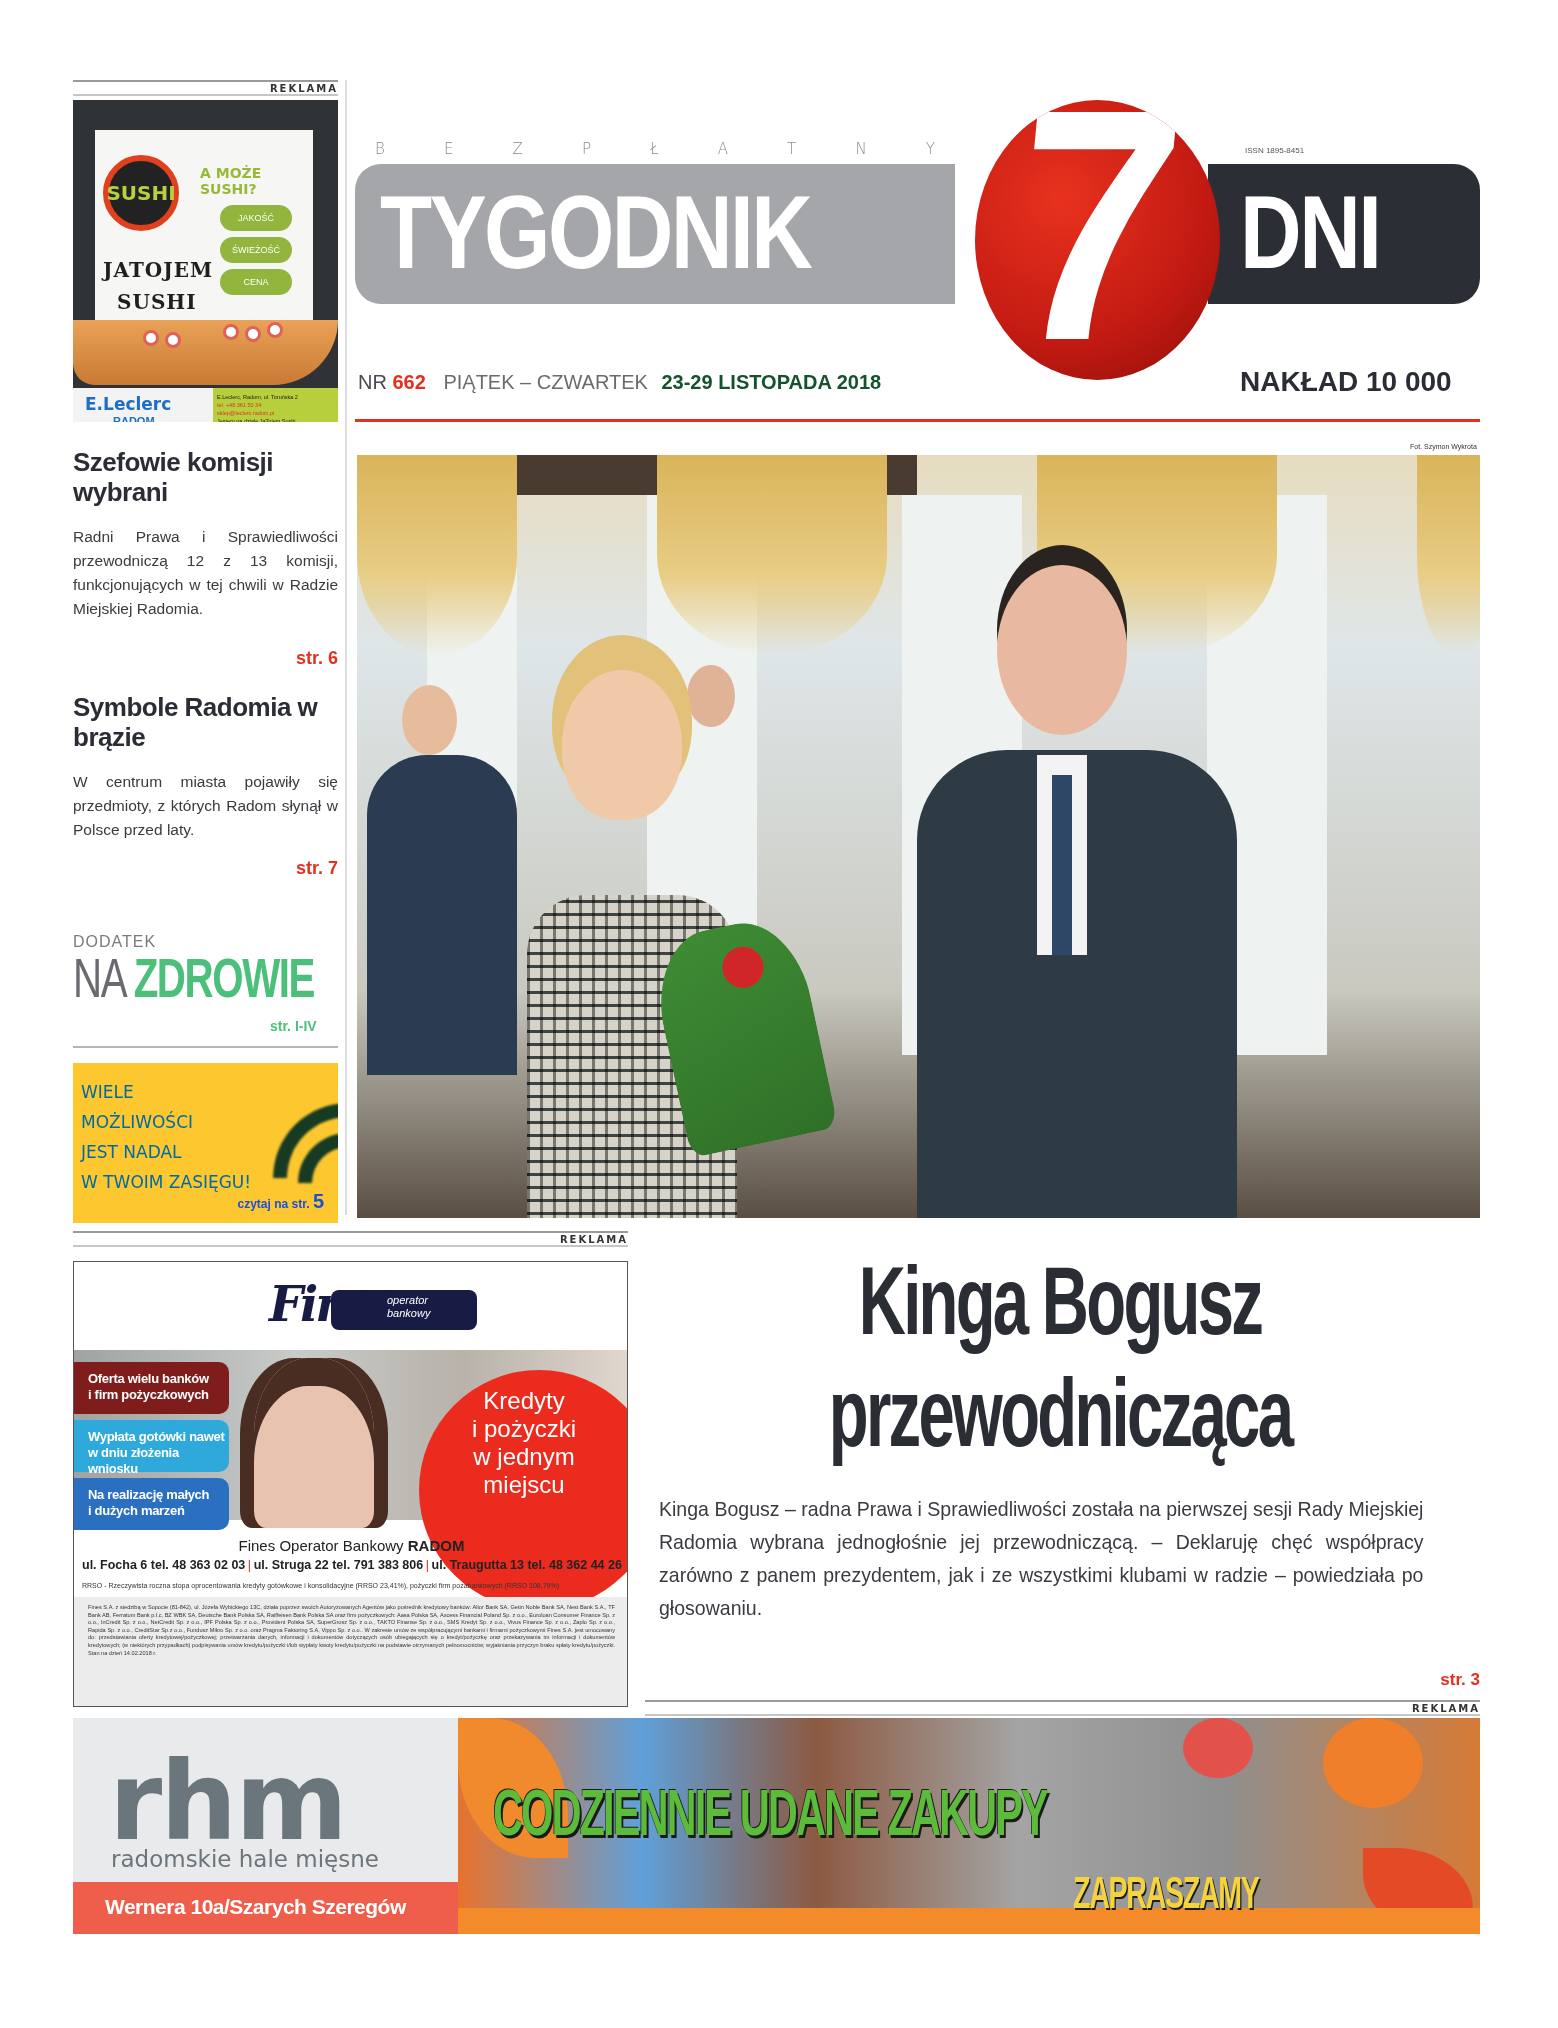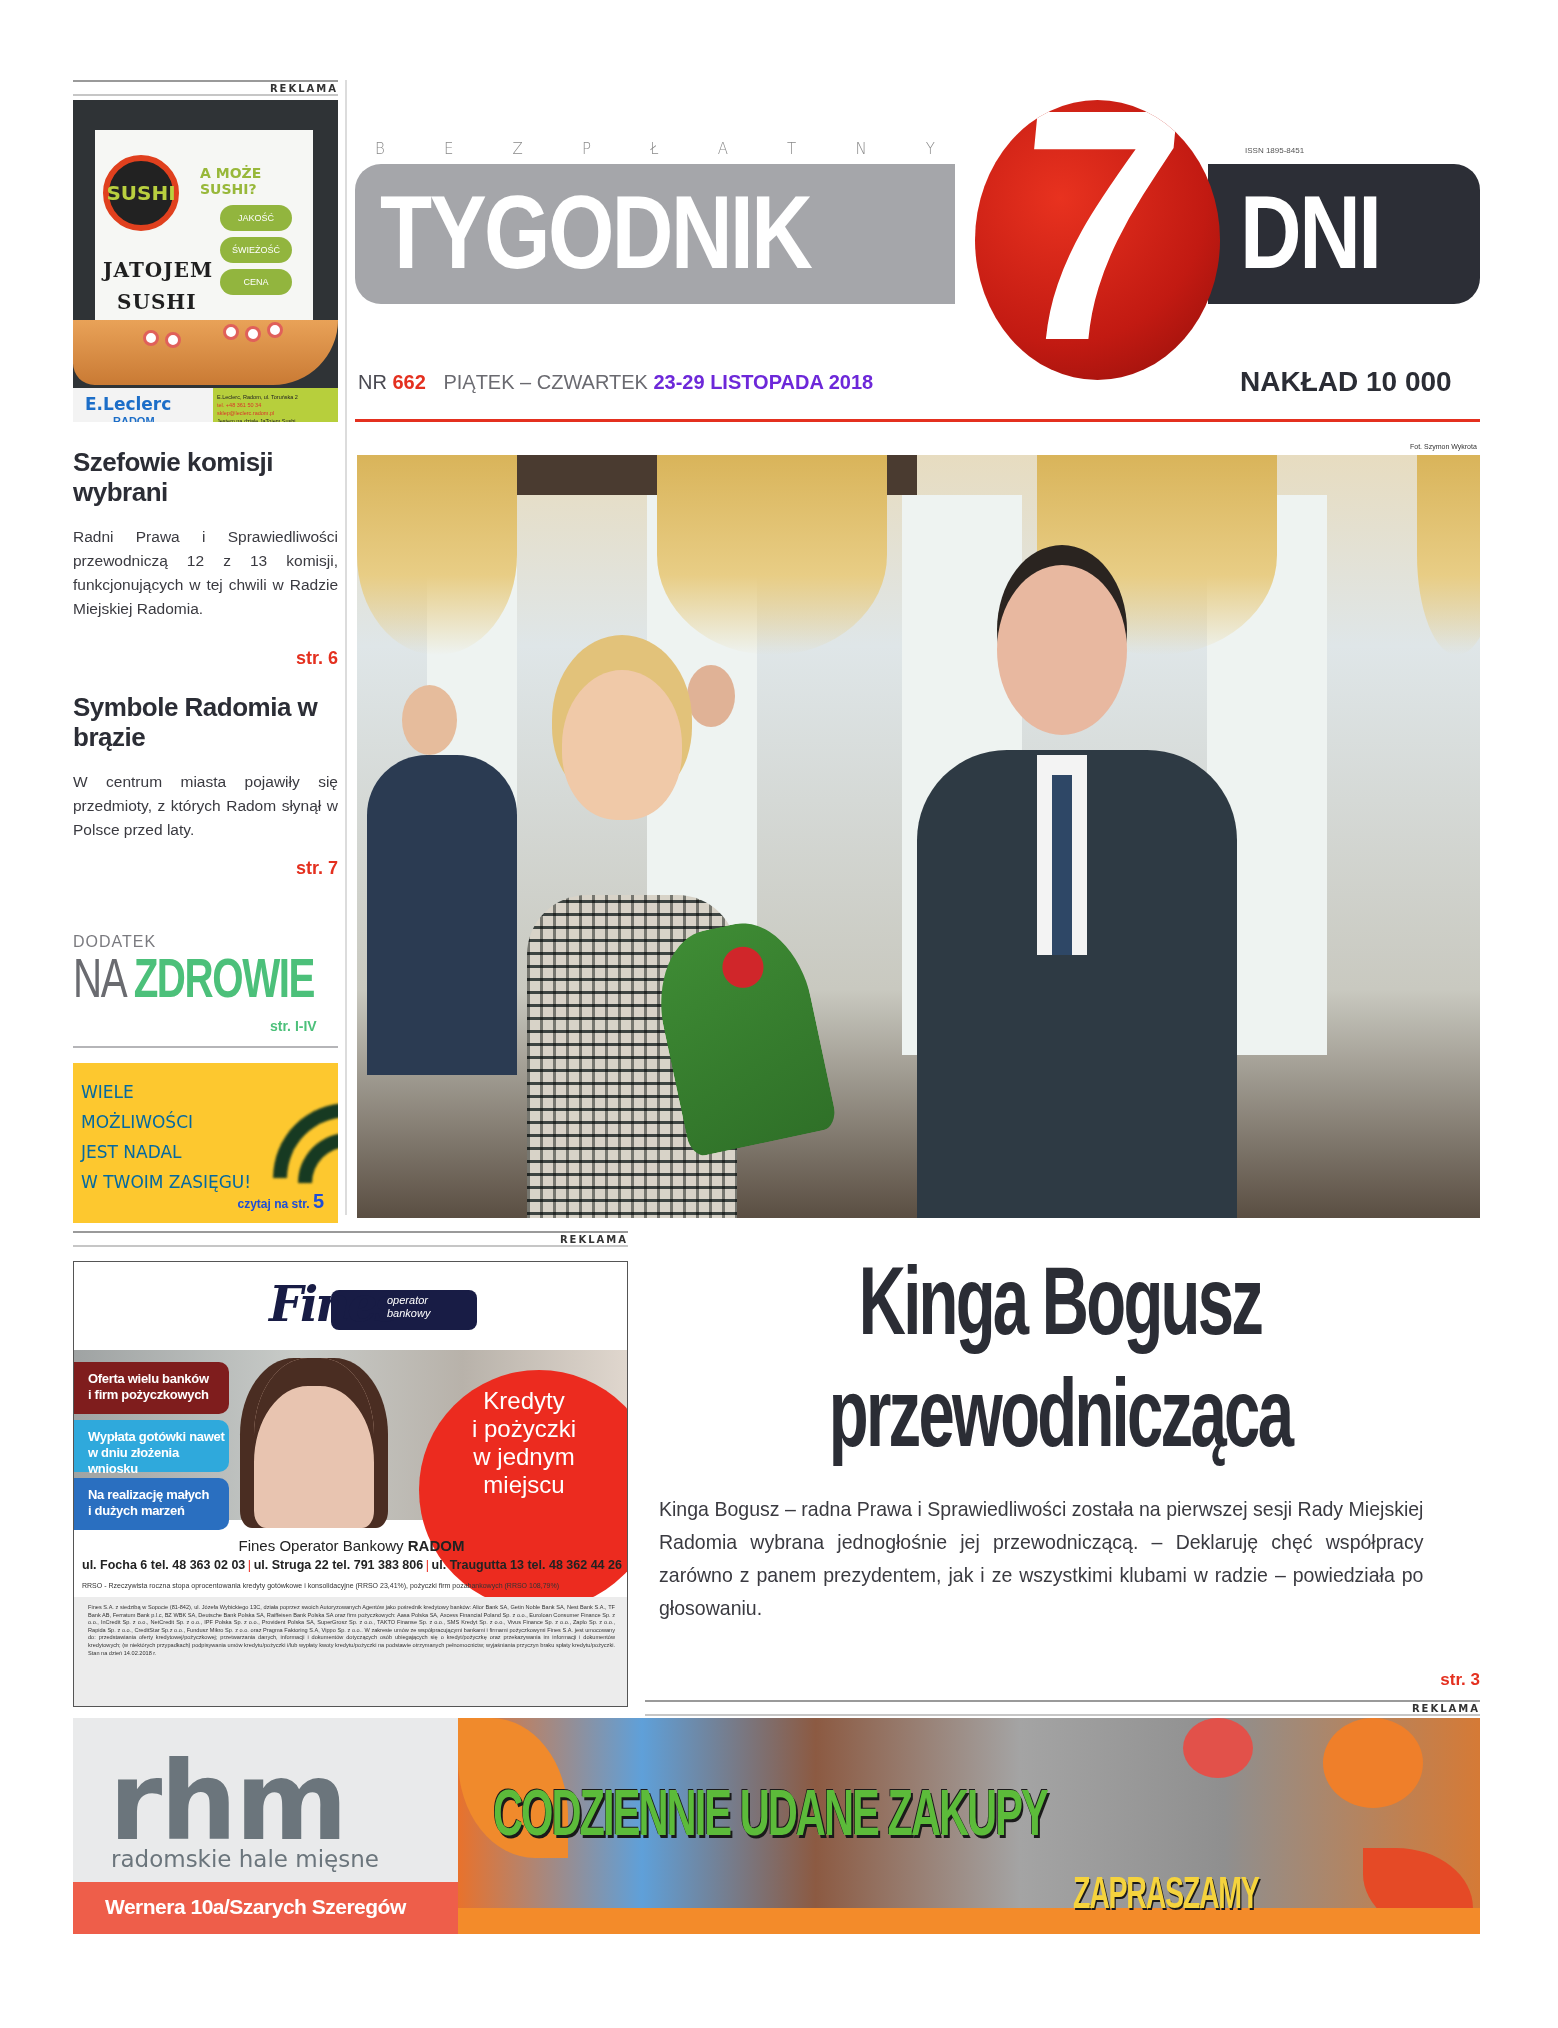--- a/index.html
+++ b/index.html
@@ -36,21 +36,21 @@
   .bar-grey { left: 355px; top: 164px; width: 600px; height: 140px; background: #a5a6aa; border-radius: 26px 0 0 26px; }
   .bar-dark { left: 1208px; top: 164px; width: 272px; height: 140px; background: #2c2e36; border-radius: 0 26px 26px 0; }
   .mast-text { color: #ffffff; font-weight: bold; font-family: "Liberation Sans", sans-serif; font-size: 104px; letter-spacing: -3px; line-height: 1; transform: scaleX(0.82); transform-origin: left center; white-space: nowrap; }
   .mast-tyg { left: 380px; top: 180px; }
   .mast-dni { left: 1240px; top: 180px; }
   .seven { left: 975px; top: 100px; width: 245px; height: 280px; border-radius: 50%; background: radial-gradient(circle at 35% 35%, #e8321f 0%, #c21a12 60%, #8f0e0a 100%); overflow: hidden; }
   .seven span { position: absolute; left: 30px; top: -40px; font-size: 330px; font-weight: bold; color: #ffffff; line-height: 1; font-family: "Liberation Sans", sans-serif; transform: scaleX(0.9) skewX(-6deg); }
   .issue-line { left: 358px; top: 371px; font-size: 20px; color: #4a4a52; font-family: "Liberation Sans", sans-serif; white-space: nowrap; }
   .issue-line .nr-num { color: #e4301f; font-weight: bold; }
   .issue-line .days { margin-left: 12px; color: #6a6a70; }
-  .issue-line .dates { font-weight: bold; color: #6d28d9; }
+  .issue-line .dates { margin-left: 8px; font-weight: bold; color: #14532d; }
   .naklad { left: 1240px; top: 366px; font-size: 28px; font-weight: bold; color: #2b2d35; white-space: nowrap; }
   .red-rule { left: 355px; top: 419px; width: 1125px; height: 3px; background: #e4301f; }
 
   
   .teaser-title { font-size: 26px; font-weight: bold; line-height: 30px; color: #2b2d35; letter-spacing: -0.5px; }
   .teaser-body { font-size: 15.5px; line-height: 24px; color: #3a3a40; font-family: "Liberation Sans", sans-serif; }
   .teaser-page { font-size: 18px; font-weight: bold; color: #e4301f; text-align: right; }
 
   .dodatek-label { left: 73px; top: 933px; font-size: 16px; color: #7a7a7f; letter-spacing: 1px; }
   .dodatek-main { left: 73px; top: 950px; font-size: 56px; line-height: 1; white-space: nowrap; transform: scaleX(0.72); transform-origin: left top; letter-spacing: -2px; }

